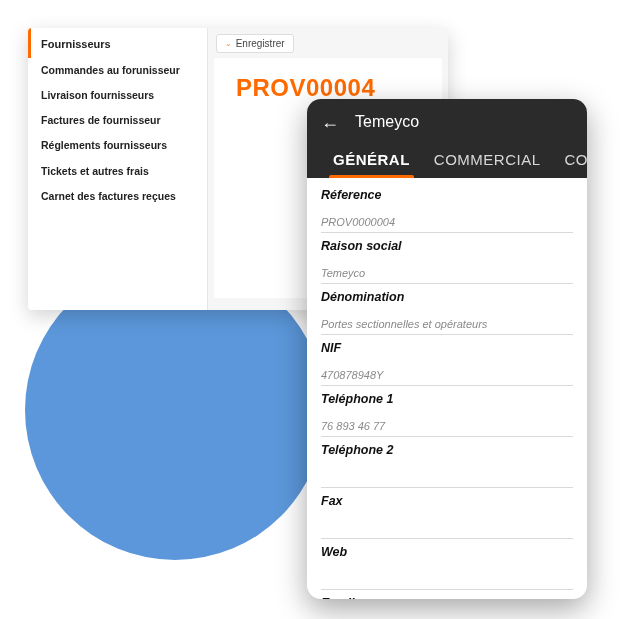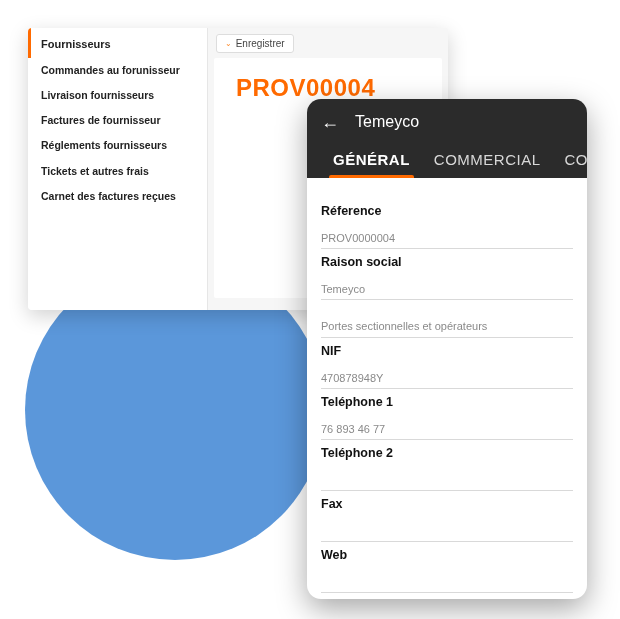--- a/index.html
+++ b/index.html
@@ -162,21 +162,22 @@
     content: "";
     position: absolute;
     left: 8px; right: 8px; bottom: 0;
     height: 3px;
     background: #ff6a00;
     border-radius: 2px 2px 0 0;
   }
   .mobile .m-body {
     flex: 1;
     overflow: hidden;
-    padding: 20px 14px 0 14px;
+    padding: 4px 14px 0 14px;
+    font-style: italic;
   }
   .mobile .m-field {
     border-bottom: 1px solid #d9d9d9;
     padding: 6px 0 4px 0;
     min-height: 38px;
   }
   .mobile .m-field .lbl {
     font-size: 12.5px;
     font-weight: 700;
     color: #111;
@@ -239,20 +240,21 @@
       <div class="lbl">Réference</div>
       <div class="val">PROV0000004</div>
     </div>
 
     <div class="m-field">
       <div class="lbl">Raison social</div>
       <div class="val">Temeyco</div>
     </div>
 
     <div class="m-field">
+      <div class="lbl">Dénomination</div>
       <div class="val">Portes sectionnelles et opérateurs</div>
     </div>
 
     <div class="m-field">
       <div class="lbl">NIF</div>
       <div class="val">470878948Y</div>
     </div>
 
     <div class="m-field">
       <div class="lbl">Teléphone 1</div>

